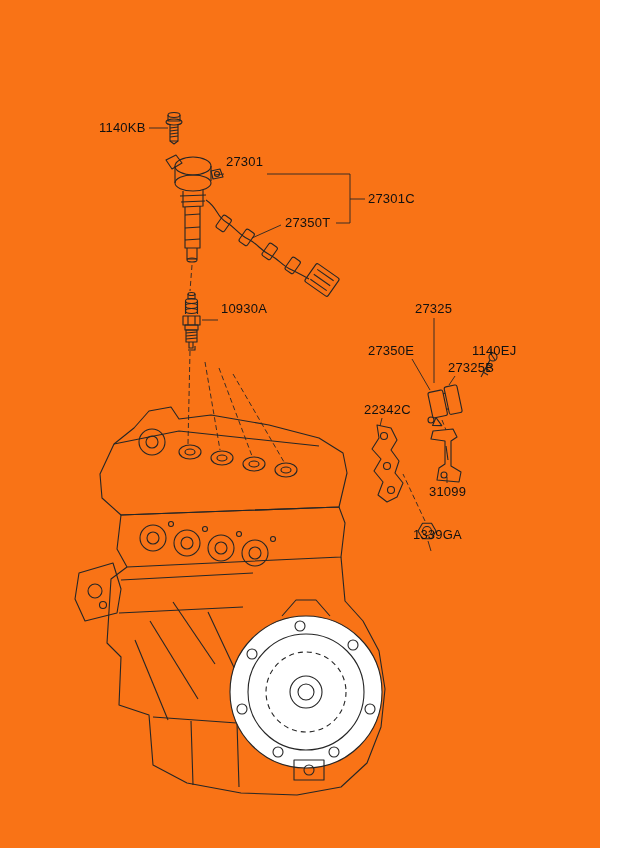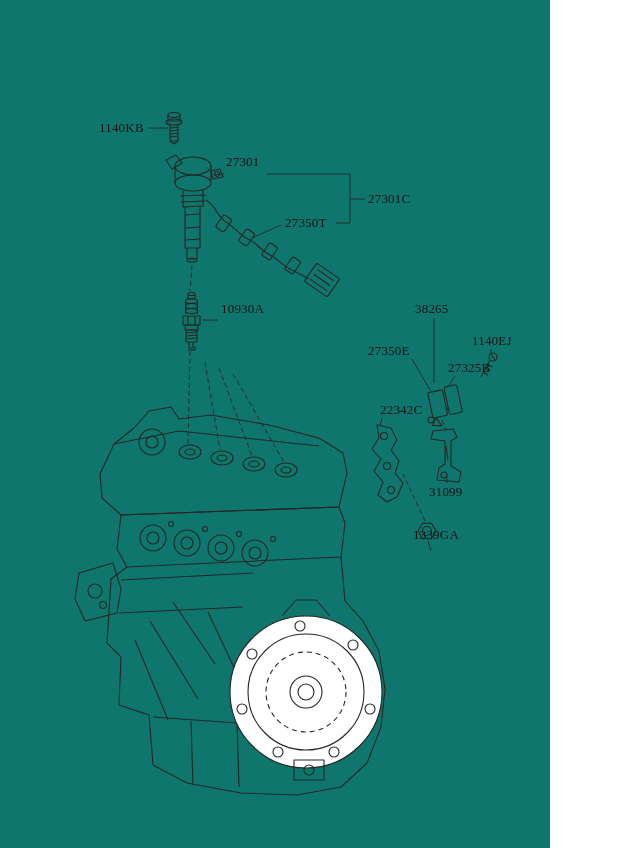--- a/index.html
+++ b/index.html
@@ -1,21 +1,21 @@
 <!DOCTYPE html>
 <html><head>
 <meta charset="utf-8">
 <style>
   html,body{margin:0;padding:0;background:#ffffff;}
   #stage{
     position:relative;
-    width:550px;height:848px;
-    background:#0f766e;
+    width:600px;height:848px;
+    background:#f97316;
     overflow:hidden;
-    font-family:Liberation Serif, serif;
+    font-family:Liberation Sans, sans-serif;
   }
   #art{position:absolute;left:0;top:0;}
   .part-label{
     position:absolute;
     font-size:13px;
     line-height:14px;
     color:#111111;
     white-space:nowrap;
     letter-spacing:0.2px;
   }
@@ -220,26 +220,26 @@
   <div class="part-label" style="left:99px;top:121px">1140KB</div>
 
   <div class="part-label" style="left:226px;top:155px">27301</div>
 
   <div class="part-label" style="left:368px;top:192px">27301C</div>
 
   <div class="part-label" style="left:285px;top:216px">27350T</div>
 
   <div class="part-label" style="left:221px;top:302px">10930A</div>
 
-  <div class="part-label" style="left:415px;top:302px">38265</div>
+  <div class="part-label" style="left:415px;top:302px">27325</div>
 
   <div class="part-label" style="left:368px;top:344px">27350E</div>
 
-  <div class="part-label" style="left:472px;top:334px">1140EJ</div>
+  <div class="part-label" style="left:472px;top:344px">1140EJ</div>
 
   <div class="part-label" style="left:448px;top:361px">27325B</div>
 
-  <div class="part-label" style="left:380px;top:403px">22342C</div>
+  <div class="part-label" style="left:364px;top:403px">22342C</div>
 
   <div class="part-label" style="left:429px;top:485px">31099</div>
 
   <div class="part-label" style="left:413px;top:528px">1339GA</div>
 </div>
 
 </body></html>

